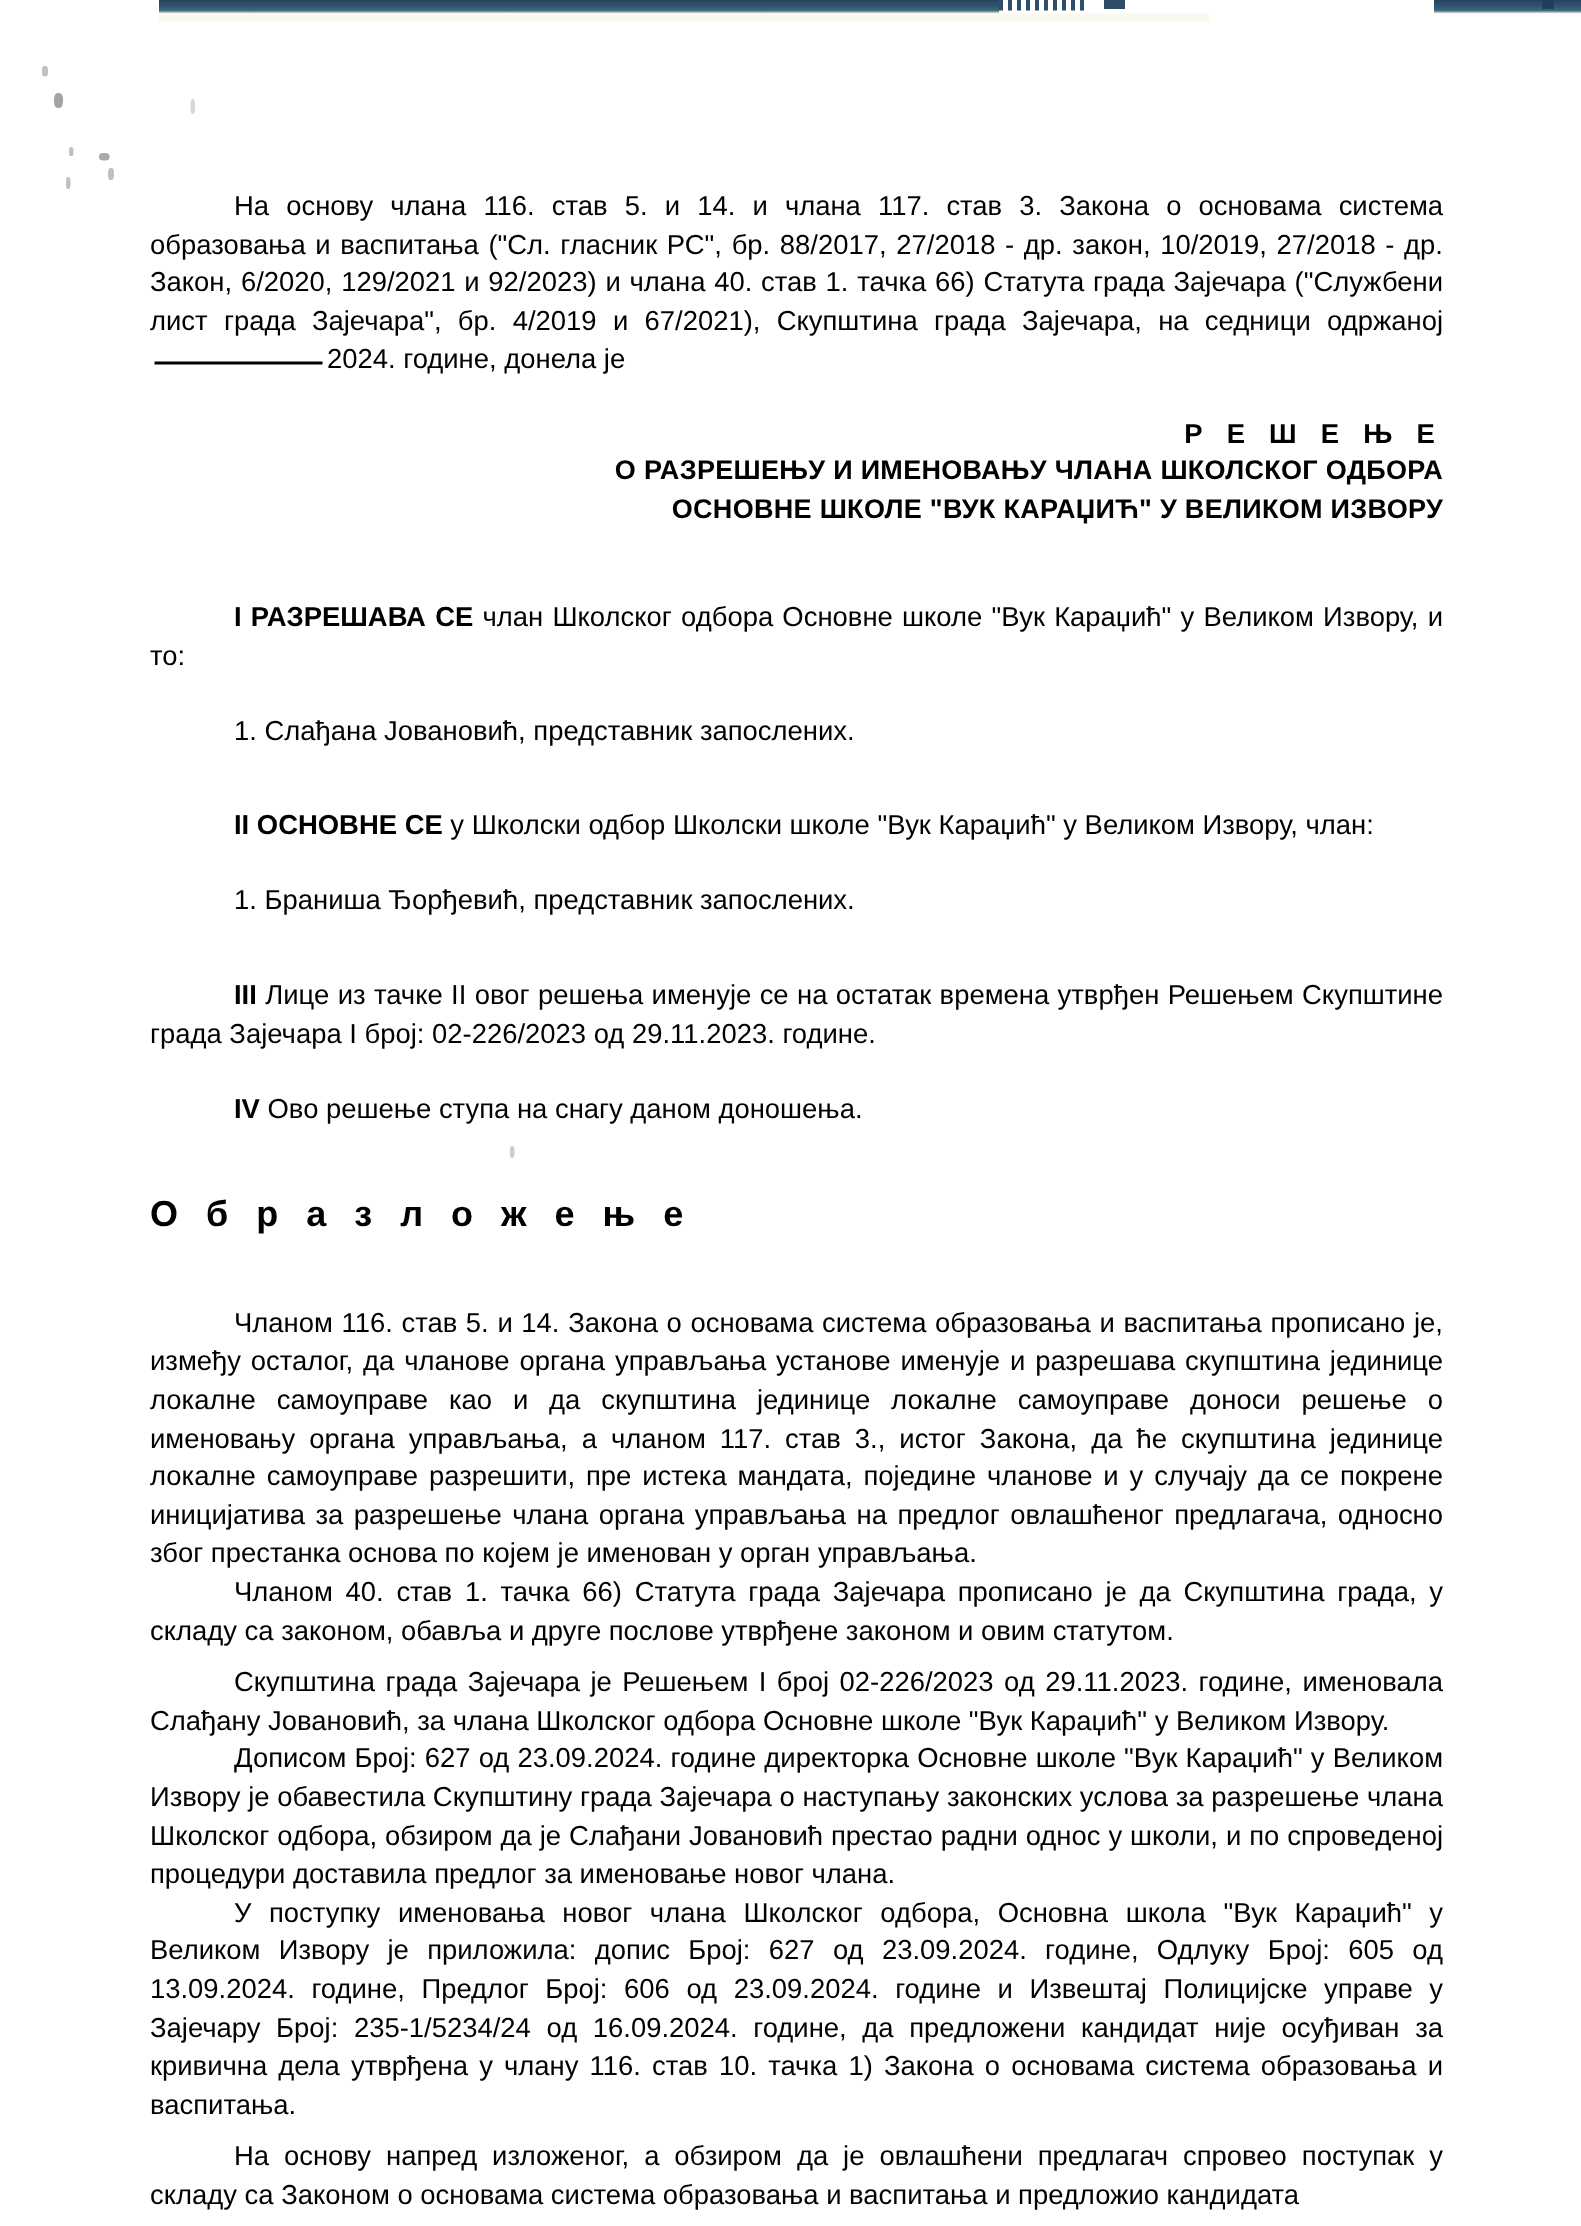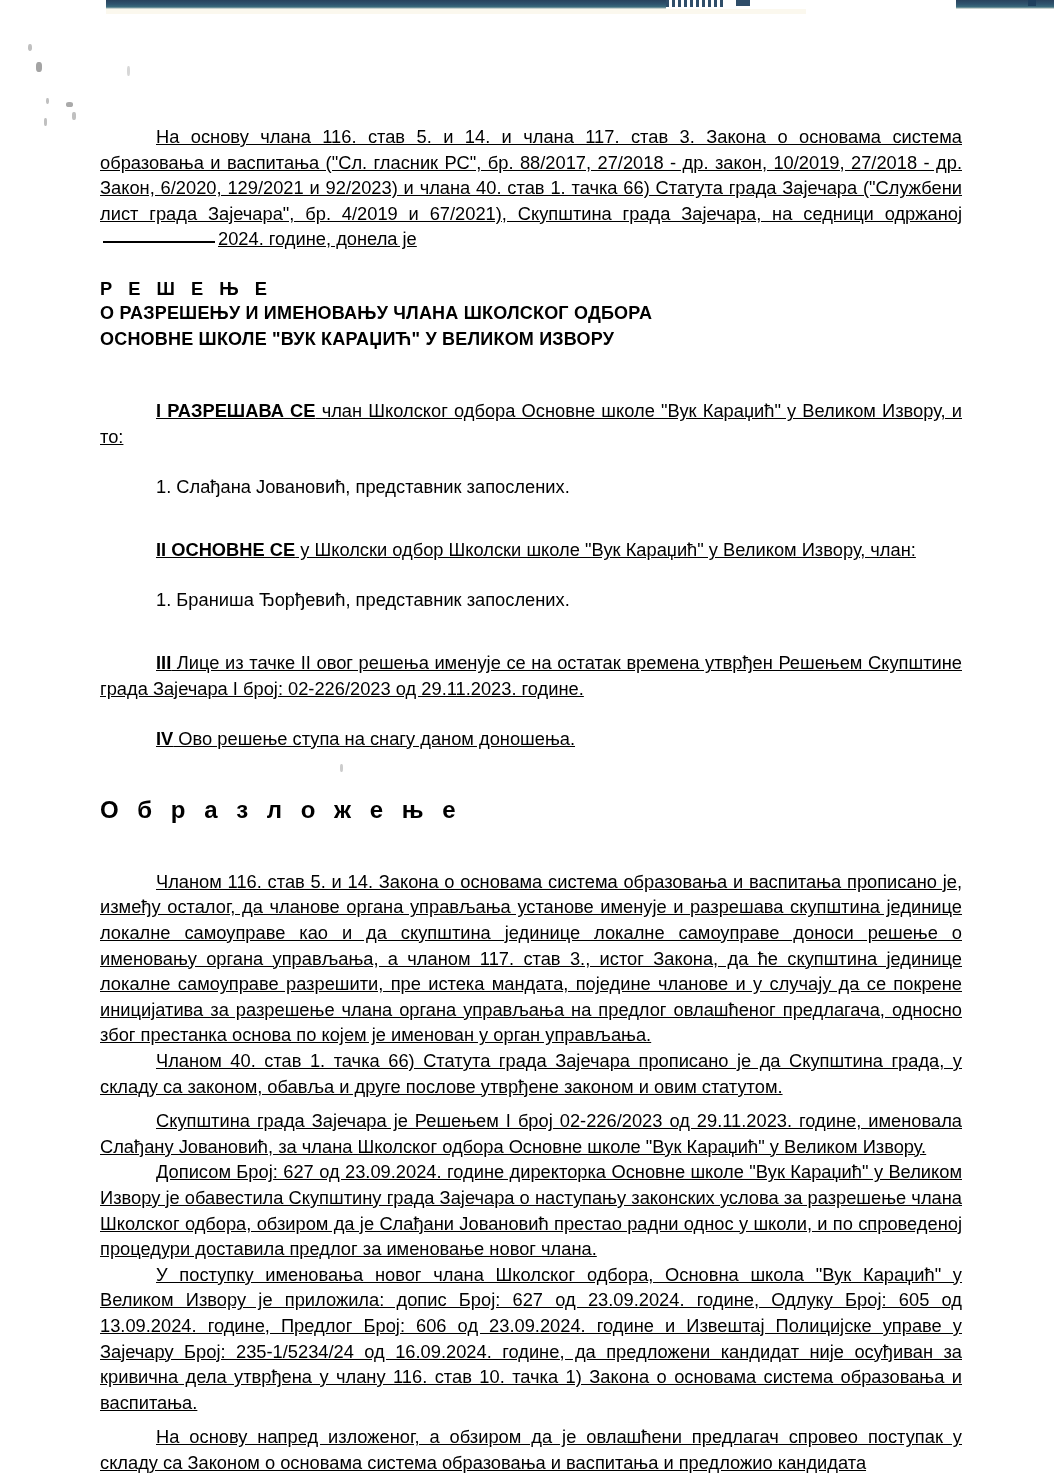--- a/index.html
+++ b/index.html
@@ -57,28 +57,28 @@
     width: 862px;
     font-size: 18.3px;
     line-height: 25.6px;
     text-align: justify;
     text-justify: inter-word;
   }
   .doc p {
     margin: 0;
     text-align: justify;
   }
-  .indent { text-indent: 56px; text-decoration: underline; }
+  .indent { text-indent: 56px; }
   .gap-s { height: 9px; }
   .gap-m { height: 24px; }
   .gap-l { height: 38px; }
   .gap-xl { height: 46px; }
 
   .title-block {
-    text-align: left;
+    text-align: right;
     font-weight: bold;
     line-height: 25.5px;
   }
   .title-main {
     letter-spacing: 5.5px;
     font-size: 18.3px;
     display: block;
   }
   .title-sub {
     display: block;

